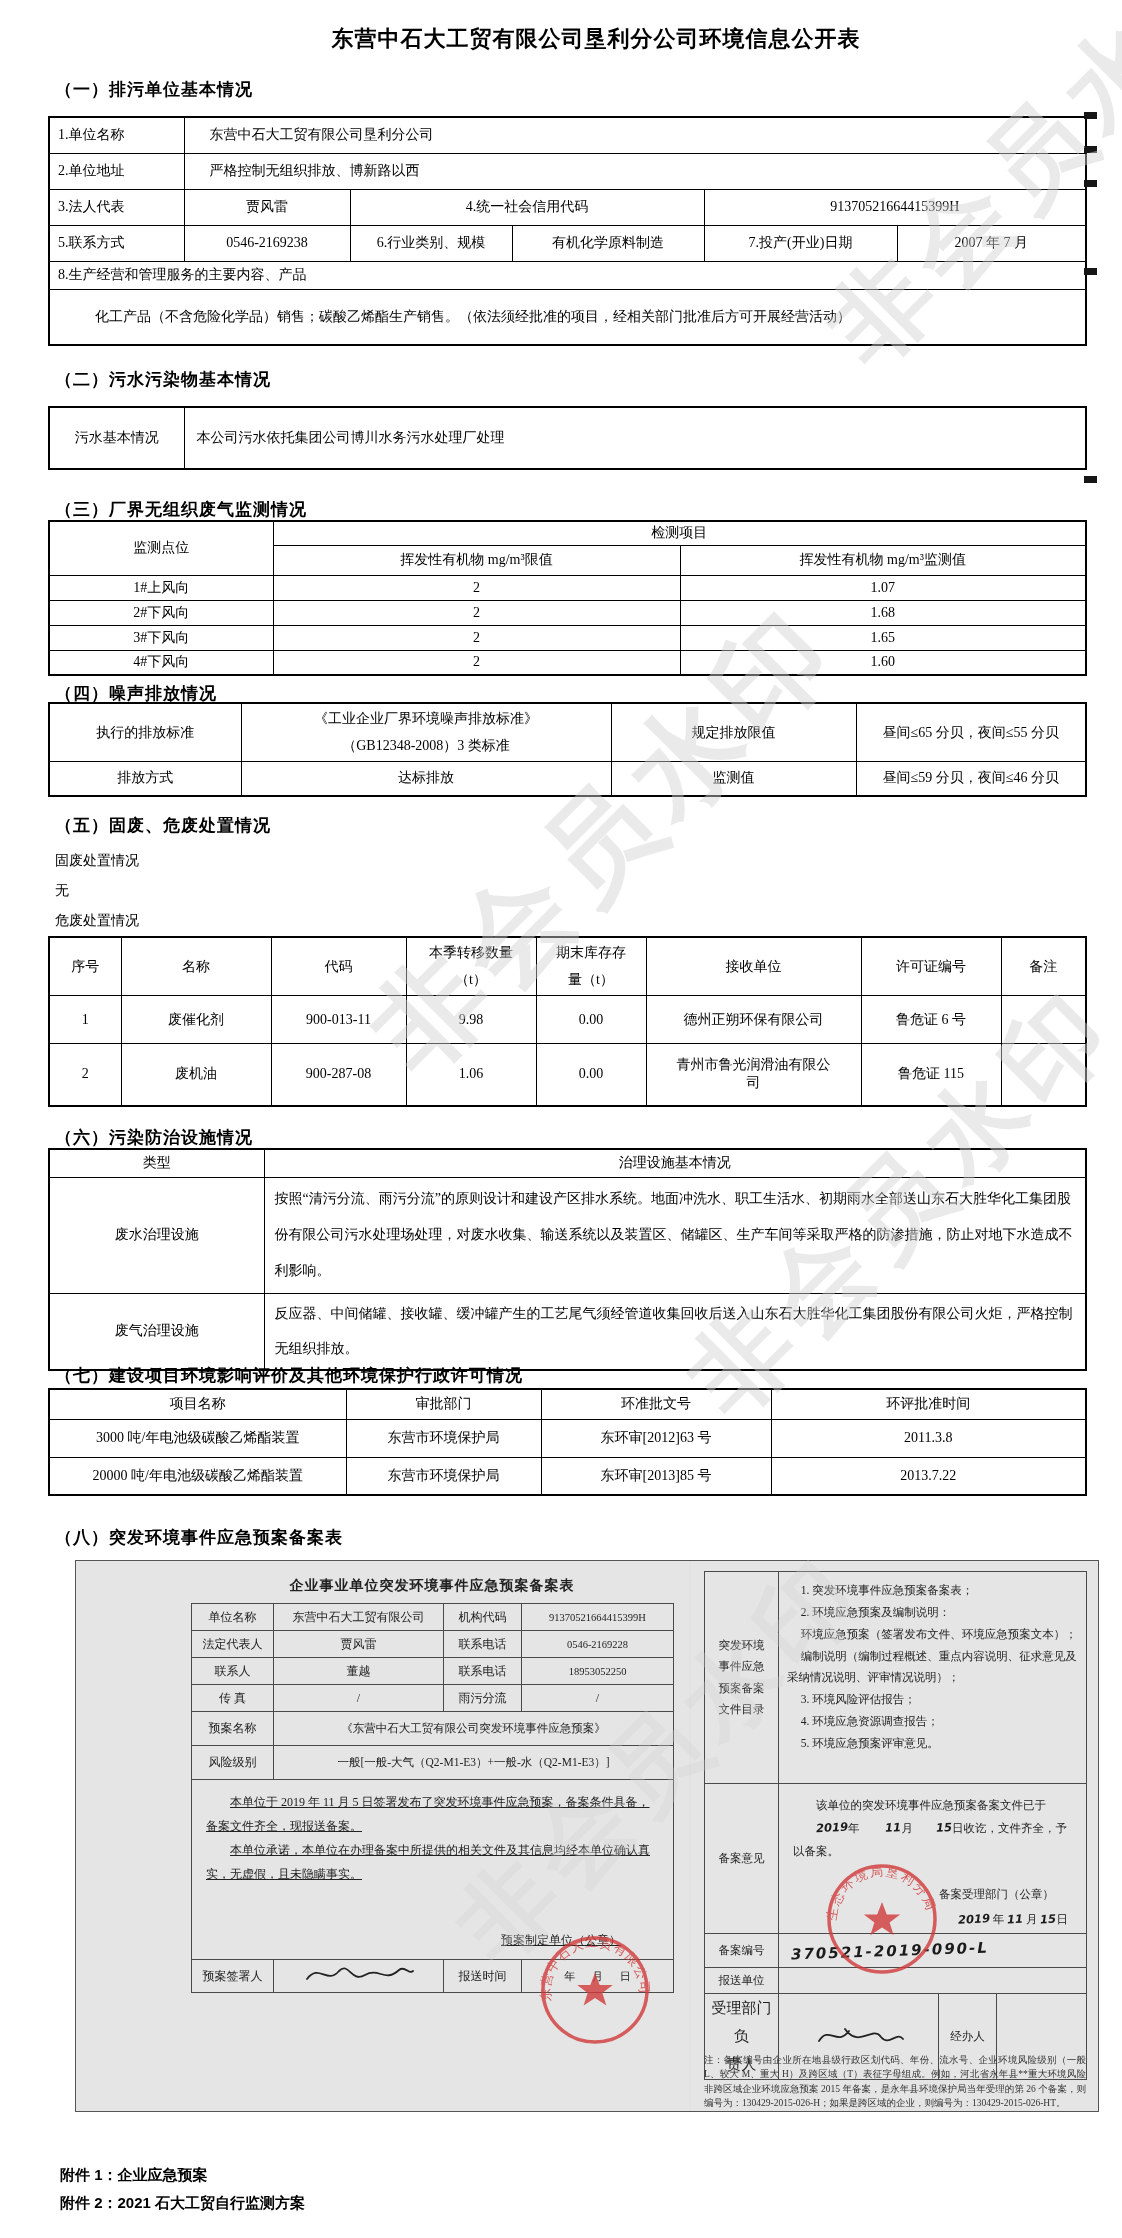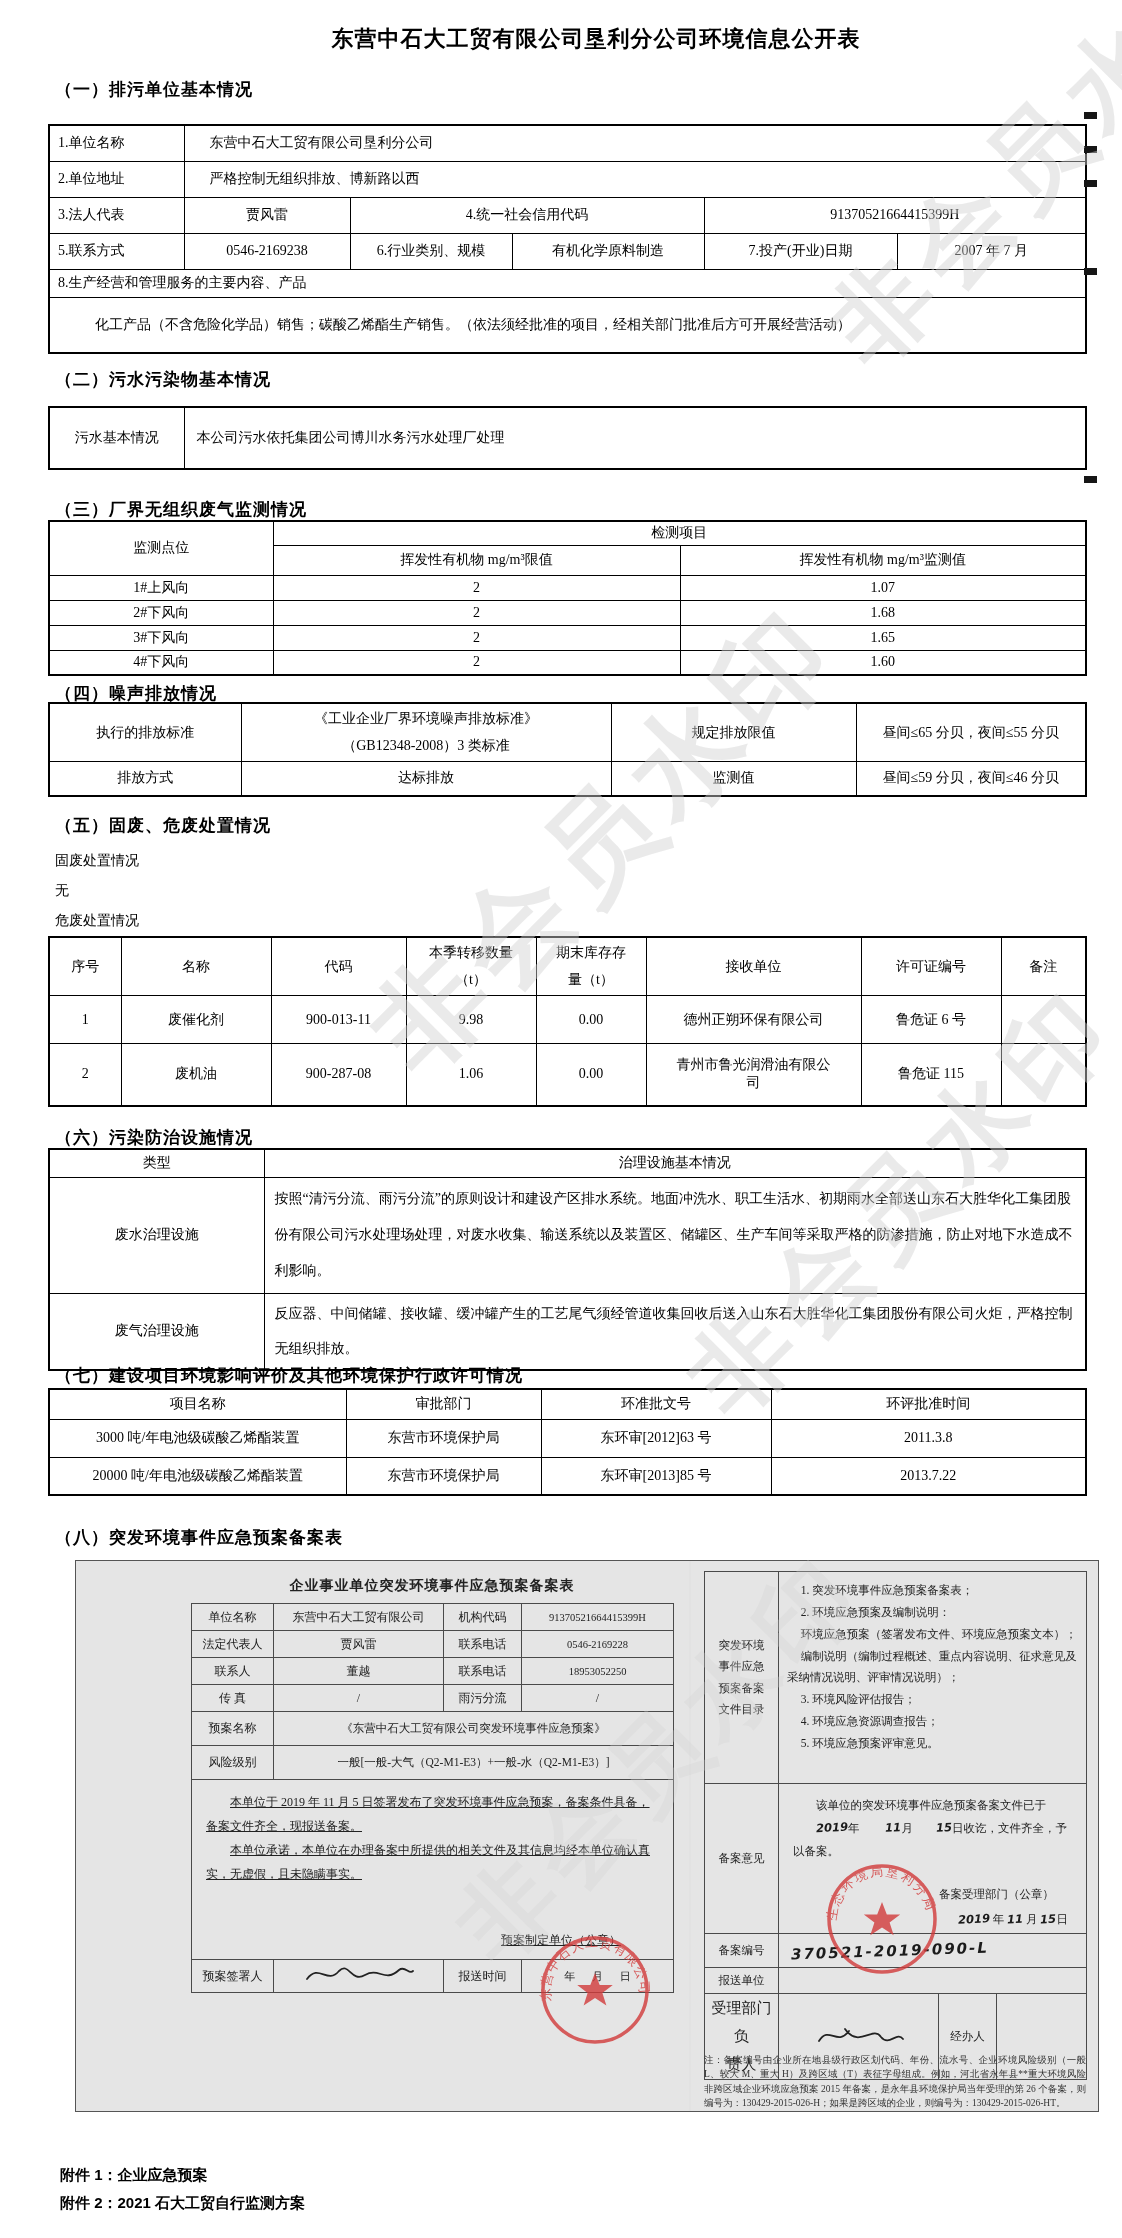--- a/index.html
+++ b/index.html
@@ -69,21 +69,21 @@
 
   <div class="em" style="top:112px"></div>
   <div class="em" style="top:146px"></div>
   <div class="em" style="top:180px"></div>
   <div class="em" style="top:268px"></div>
   <div class="em" style="top:476px"></div>
 
   <div class="title">东营中石大工贸有限公司垦利分公司环境信息公开表</div>
 
   <div class="h" style="top:78px">（一）排污单位基本情况</div>
-  <table class="t" style="top:124px">
+  <table class="t" style="top:116px">
     <colgroup>
         <col style="width:135px">
         <col style="width:166px">
         <col style="width:162px">
         <col style="width:192px">
         <col style="width:193px">
         <col style="width:189px">
       </colgroup>
     <tbody>
         <tr style="height:36px">

